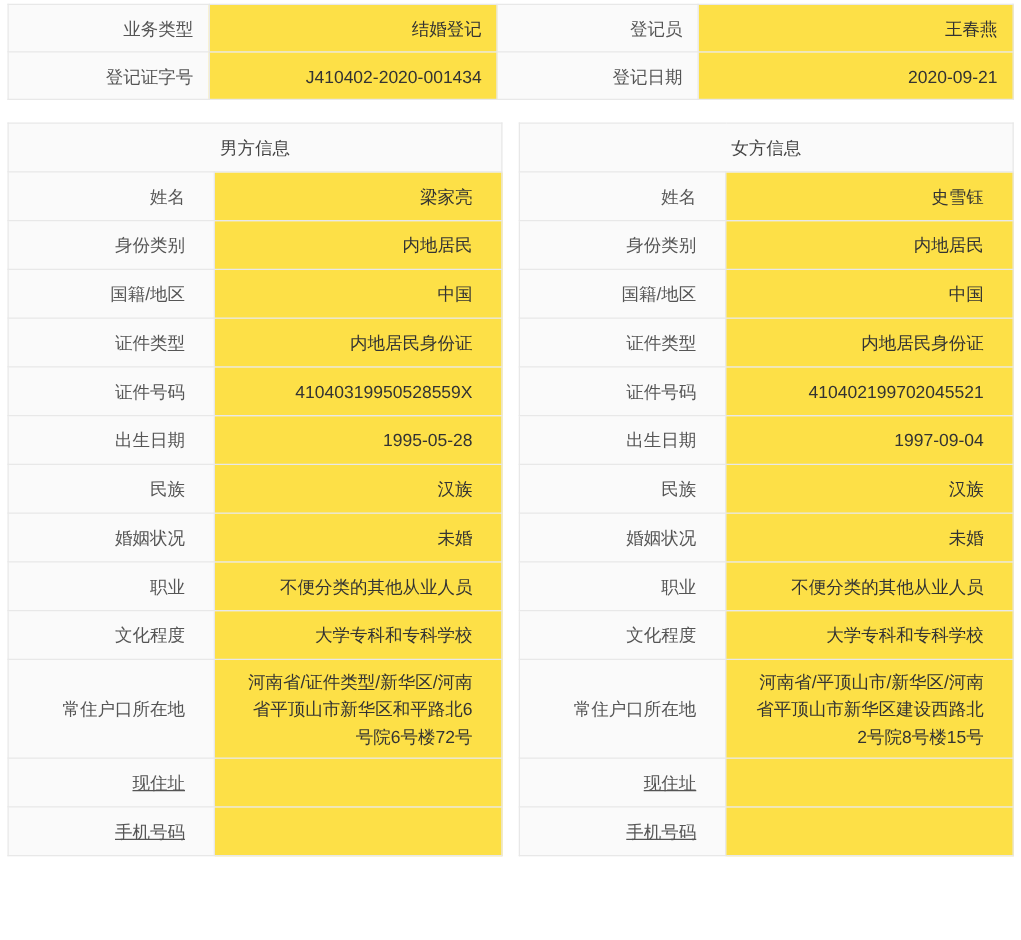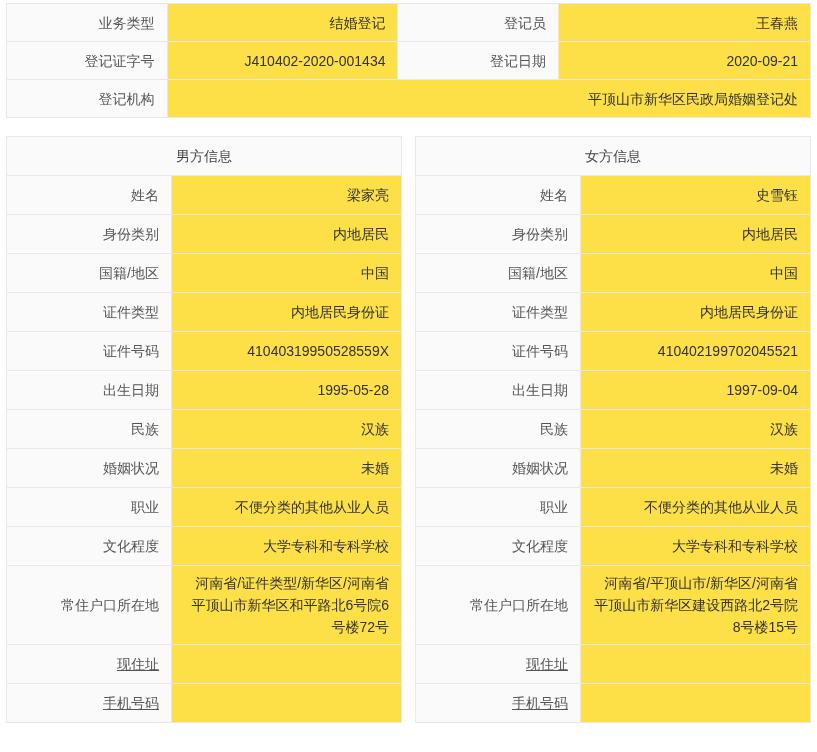--- a/index.html
+++ b/index.html
@@ -67,21 +67,21 @@
     justify-content: space-between;
   }
   table.person {
     width: 395px;
     border: 1px solid #e8e8e8;
     border-collapse: collapse;
     table-layout: fixed;
   }
   table.person td {
     border: 1px solid #e8e8e8;
-    padding: 6px 12px;
+    padding: 6px 23px;
     box-sizing: border-box;
     vertical-align: middle;
     font-size: 14px;
     line-height: 22px;
     height: 39px;
     word-break: break-all;
   }
   table.person td.head {
     background: #fafafa;
     text-align: center;
@@ -117,24 +117,20 @@
         <td class="value">结婚登记</td>
         <td class="label">登记员</td>
         <td class="value">王春燕</td>
       </tr>
       <tr>
         <td class="label">登记证字号</td>
         <td class="value">J410402-2020-001434</td>
         <td class="label">登记日期</td>
         <td class="value">2020-09-21</td>
       </tr>
-      <tr>
-        <td class="label">登记机构</td>
-        <td class="value" colspan="3">平顶山市新华区民政局婚姻登记处</td>
-      </tr>
     </tbody>
   </table>
 
   <div class="panels">
 
     <table class="person">
       <colgroup>
         <col class="p-col-label">
         <col class="p-col-value">
       </colgroup>

